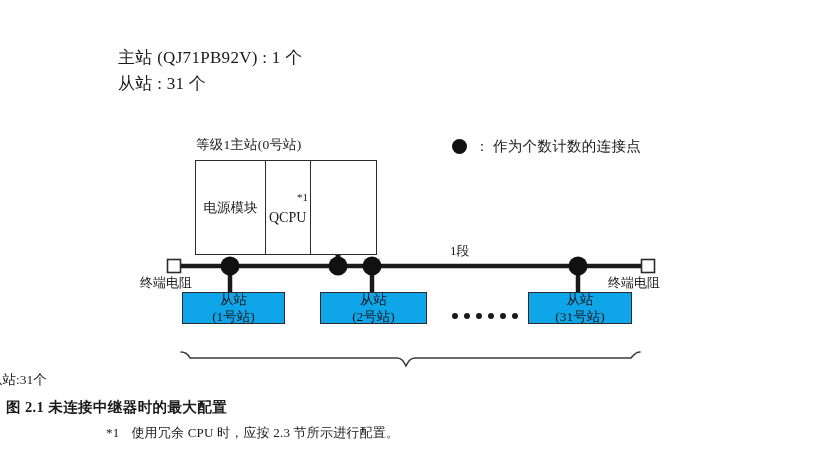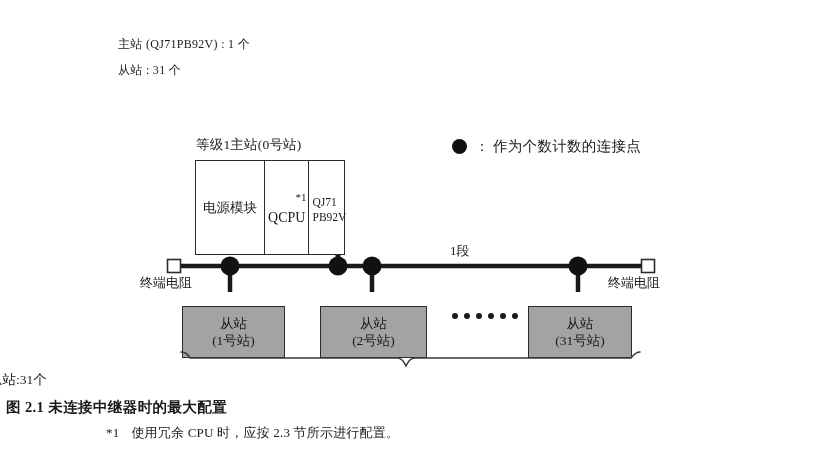--- a/index.html
+++ b/index.html
@@ -30,23 +30,24 @@
     font-size: 16px;
     font-weight: bold;
     letter-spacing: 0.5px;
     white-space: nowrap;
   }
   .heading .num { margin-right: 4px; }
 
   .sub-line {
     position: absolute;
     left: 118px;
-    font-size: 12px;
+    font-size: 17px;
     white-space: nowrap;
     letter-spacing: 0.3px;
+    margin-top: 10px;
   }
   .sub-line-1 { top: 36px; }
   .sub-line-2 { top: 62px; }
 
   
   .diagram {
     position: absolute;
     left: 0;
     top: 0;
     width: 821px;
@@ -86,21 +87,21 @@
     left: 196px;
     top: 136px;
     font-size: 13.5px;
     white-space: nowrap;
     letter-spacing: 0.2px;
   }
   .master-box {
     position: absolute;
     left: 195px;
     top: 160px;
-    width: 150px;
+    width: 182px;
     height: 95px;
     border: 1.4px solid #2b2b2b;
     box-sizing: border-box;
     display: flex;
   }
   .cell {
     position: relative;
     box-sizing: border-box;
     display: flex;
     align-items: center;
@@ -166,31 +167,30 @@
     left: 608px;
     top: 274px;
     font-size: 13px;
     white-space: nowrap;
   }
 
   
   .slave-box {
     position: absolute;
     top: 292px;
-    height: 52px;
+    height: 32px;
     border: 1.4px solid #2b2b2b;
     box-sizing: border-box;
     display: flex;
     flex-direction: column;
     align-items: center;
     justify-content: center;
     font-size: 13.5px;
     line-height: 17px;
-    background: #a3a3a3;
-    margin-top: 14px;
+    background: #0ea5e9;
   }
   .slave-1 { left: 182px; width: 103px; }
   .slave-2 { left: 320px; width: 107px; }
   .slave-3 { left: 528px; width: 104px; }
   .slave-box .ln { white-space: nowrap; }
 
   
   .ellipsis {
     position: absolute;
     left: 452px;
@@ -256,23 +256,20 @@
   <div class="master-label">等级1主站(0号站)</div>
 
   <div class="master-box">
     <div class="cell cell-power">
       <span>电源模块</span>
     </div>
     <div class="cell cell-cpu">
       <span class="footmark">*1</span>
       <span class="cpu-text">QCPU</span>
     </div>
-    <div class="cell cell-net">
-      <span class="net-text"><span>QJ71</span><br><span>PB92V</span></span>
-    </div>
   </div>
 
   <div class="seg-label">1段</div>
   <div class="term-label-left">终端电阻</div>
   <div class="term-label-right">终端电阻</div>
 
   <div class="slave-box slave-1">
     <span class="ln">从站</span>
     <span class="ln">(1号站)</span>
   </div>

